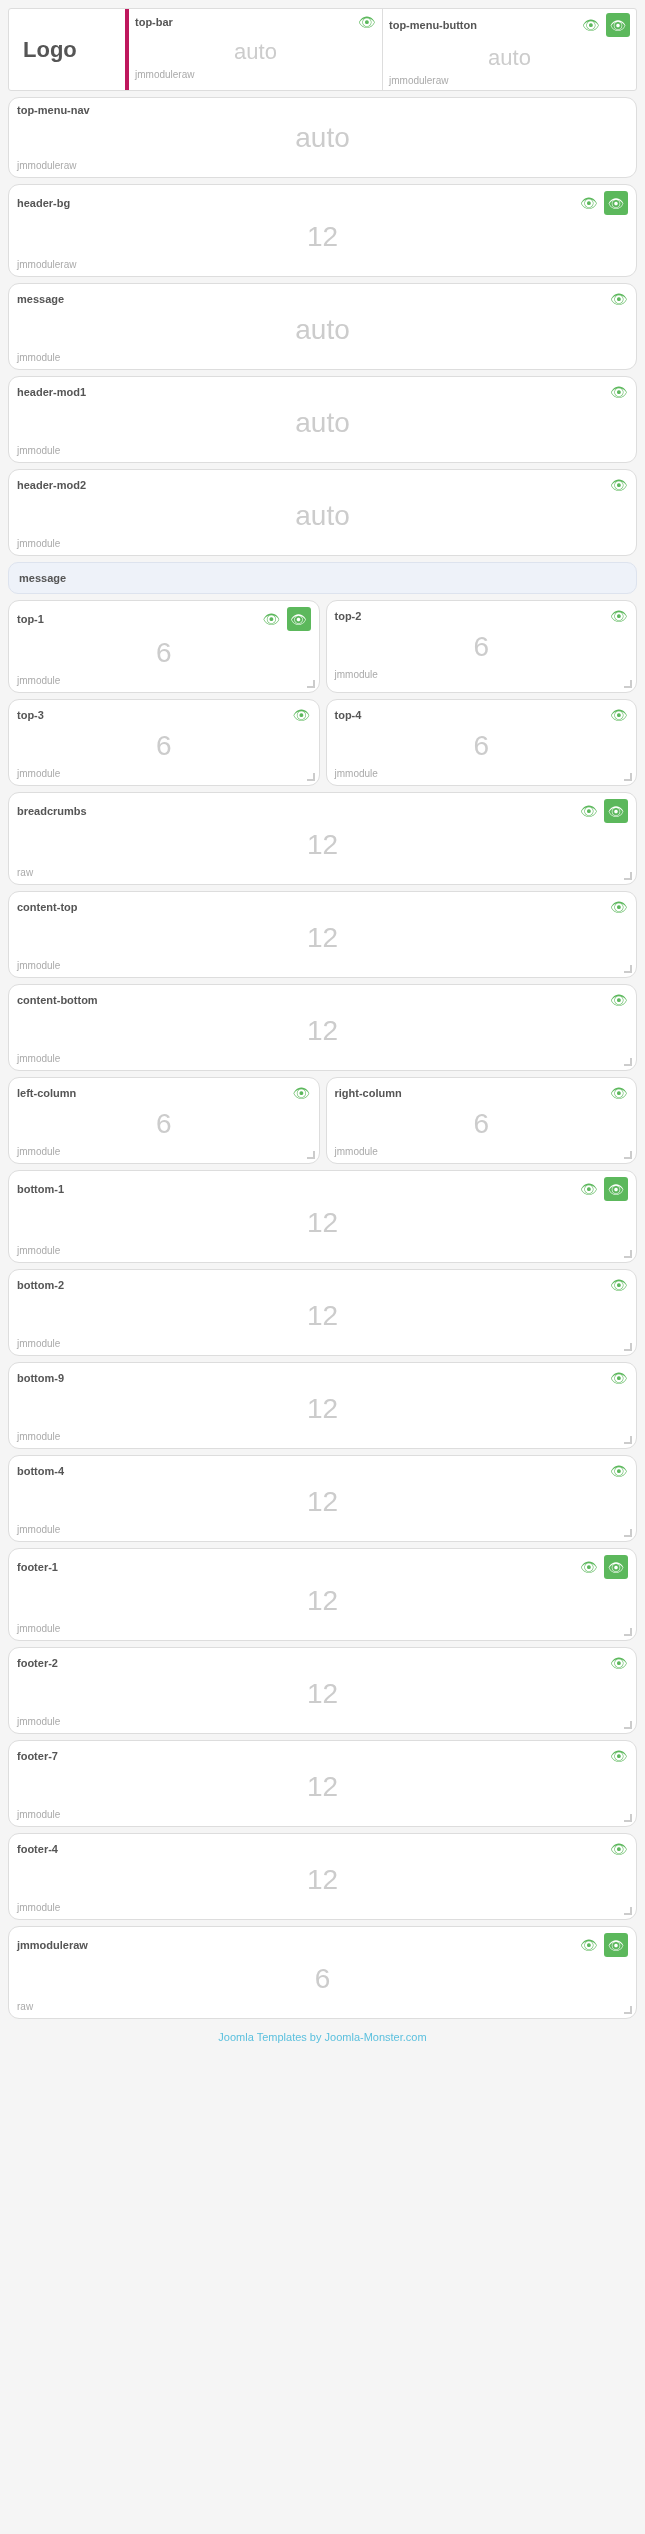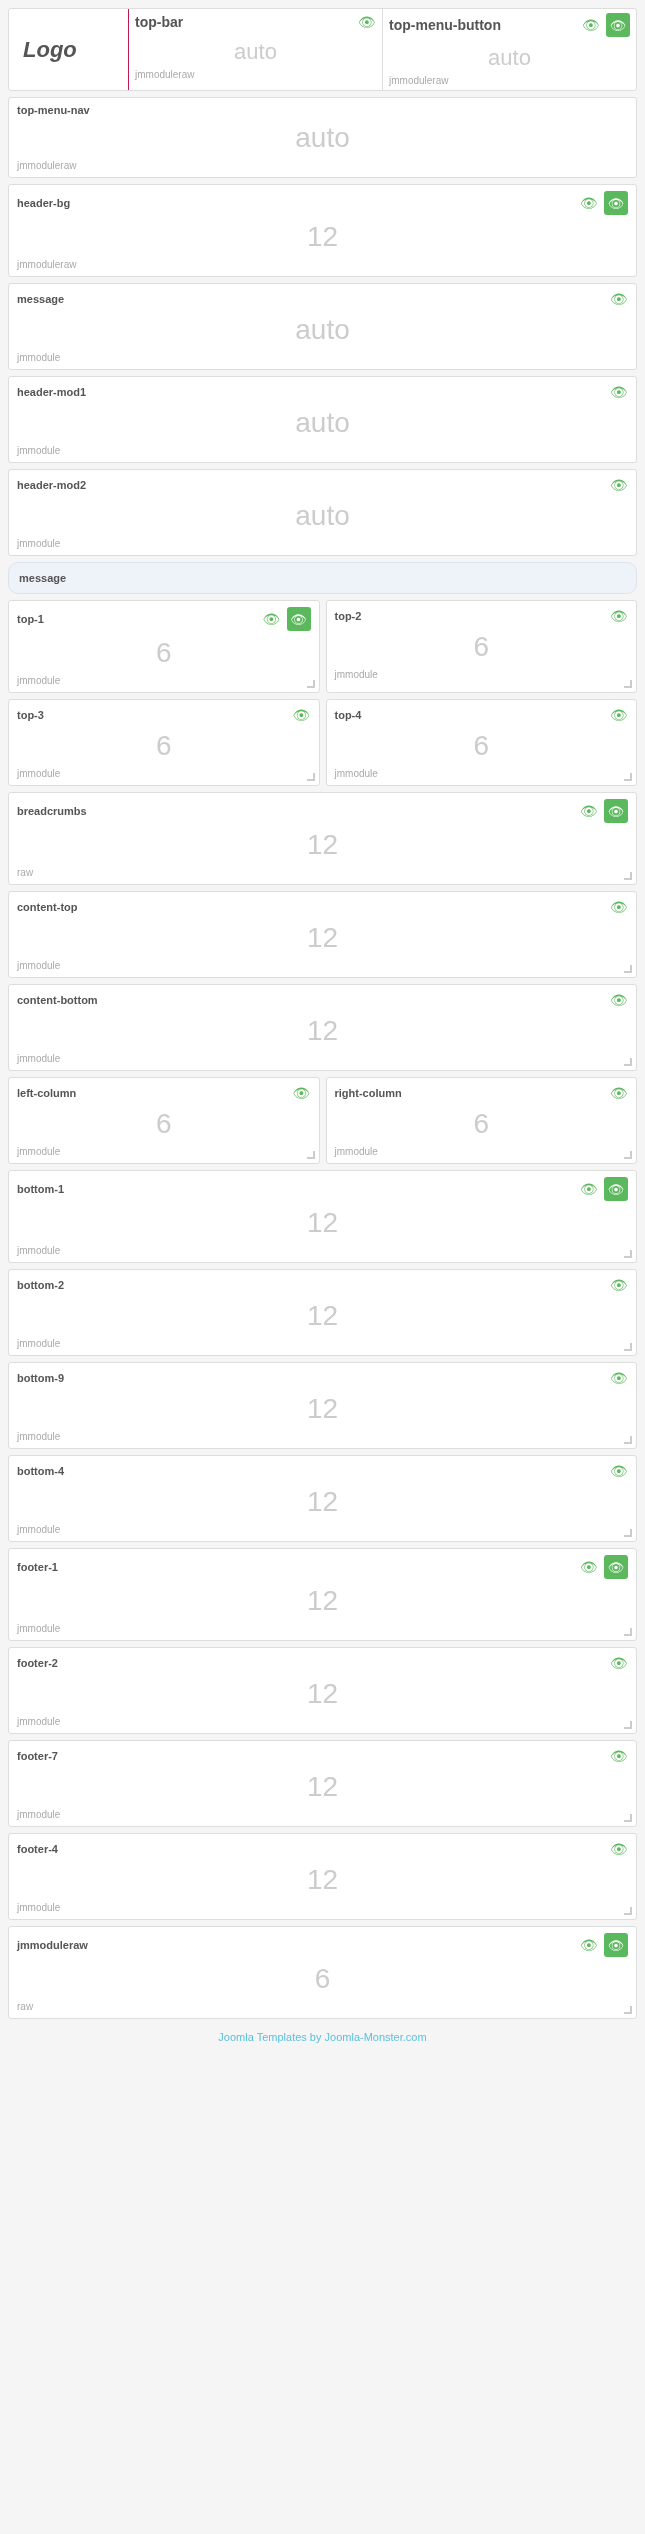--- a/index.html
+++ b/index.html
@@ -23,23 +23,22 @@
       margin-bottom: 6px;
       border: 1px solid #ddd;
       background: #fff;
       border-radius: 3px;
     }
 
     .logo-cell {
       padding: 10px 14px;
       display: flex;
       align-items: center;
-      border-right: 1px solid #be185d;
+      border-right: 4px solid #be185d;
       min-width: 120px;
-      font-style: italic;
     }
 
     .logo-text {
       font-size: 22px;
       font-weight: bold;
       color: #555;
     }
 
     .top-right-cells {
       display: flex;
@@ -57,21 +56,21 @@
     }
 
     .cell-header {
       display: flex;
       align-items: center;
       justify-content: space-between;
       margin-bottom: 2px;
     }
 
     .cell-label {
-      font-size: 14px;
+      font-size: 11px;
       font-weight: bold;
       color: #555;
     }
 
     .cell-value-large {
       font-size: 22px;
       color: #ccc;
       text-align: center;
       padding: 6px 0 2px 0;
     }
@@ -105,21 +104,21 @@
       color: #fff;
       font-size: 13px;
       cursor: pointer;
       margin-left: 3px;
     }
 
     
     .nav-row {
       border: 1px solid #ddd;
       background: #fff;
-      border-radius: 3px;
+      border-radius: 11px;
       margin-bottom: 6px;
       padding: 6px 8px;
       position: relative;
     }
 
     .nav-row-header {
       display: flex;
       align-items: center;
       justify-content: space-between;
     }

